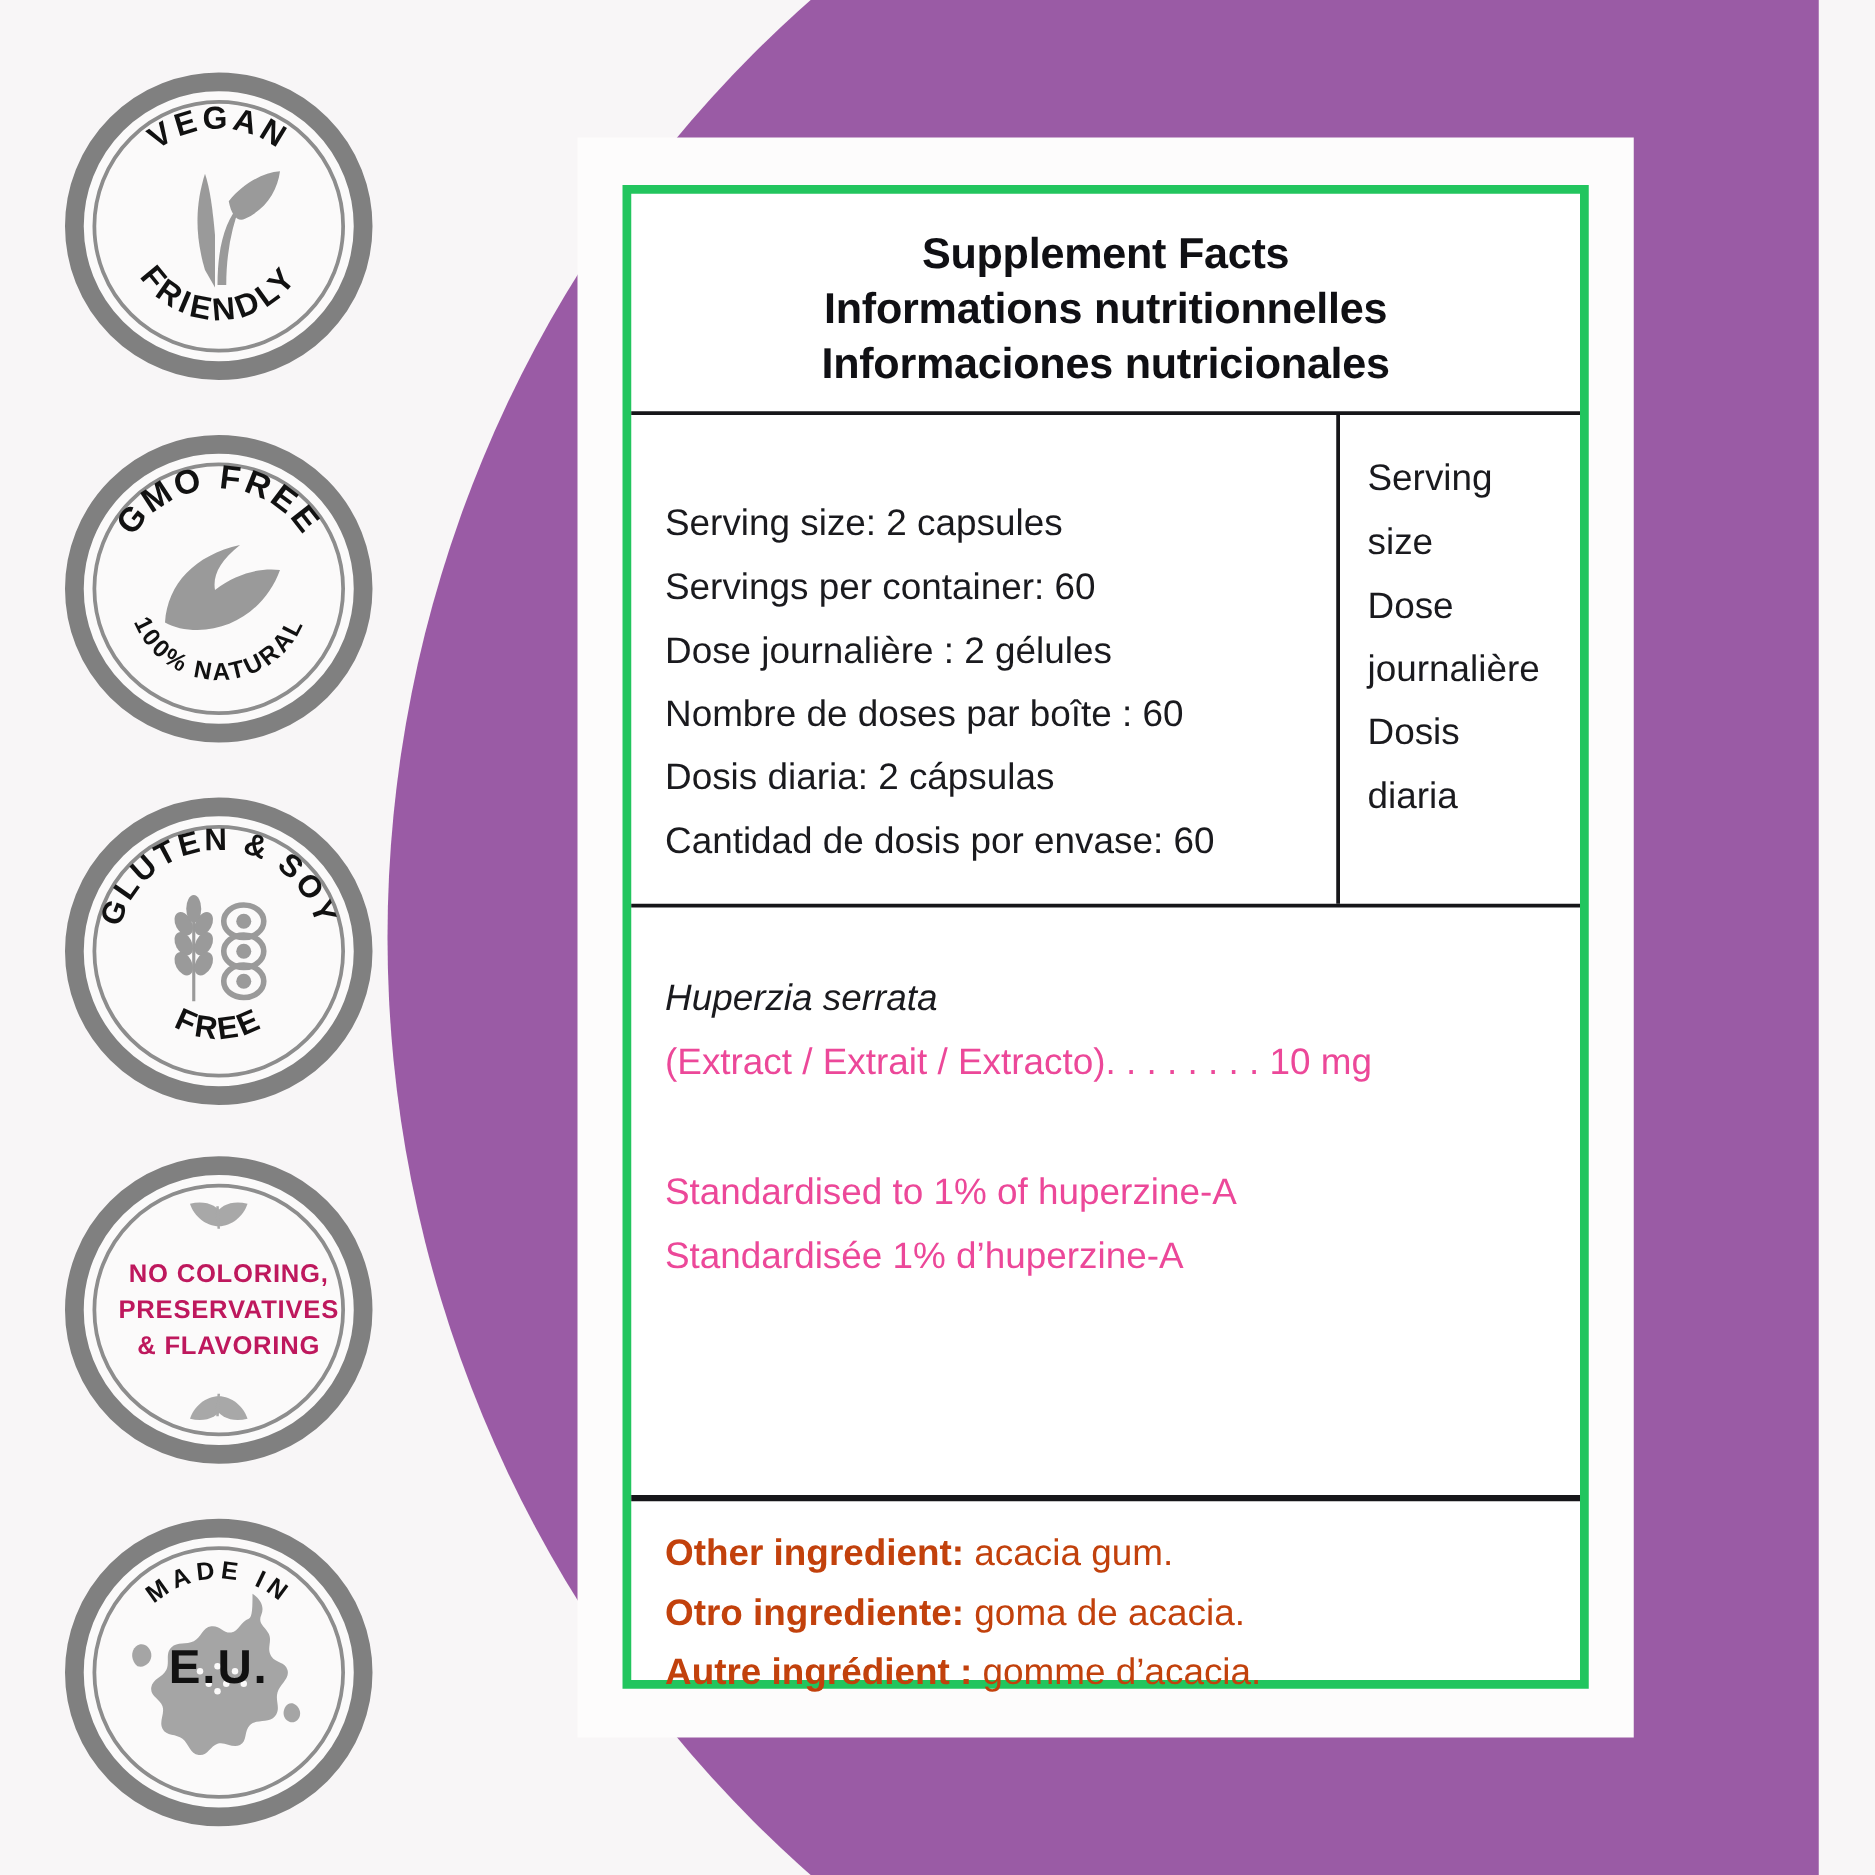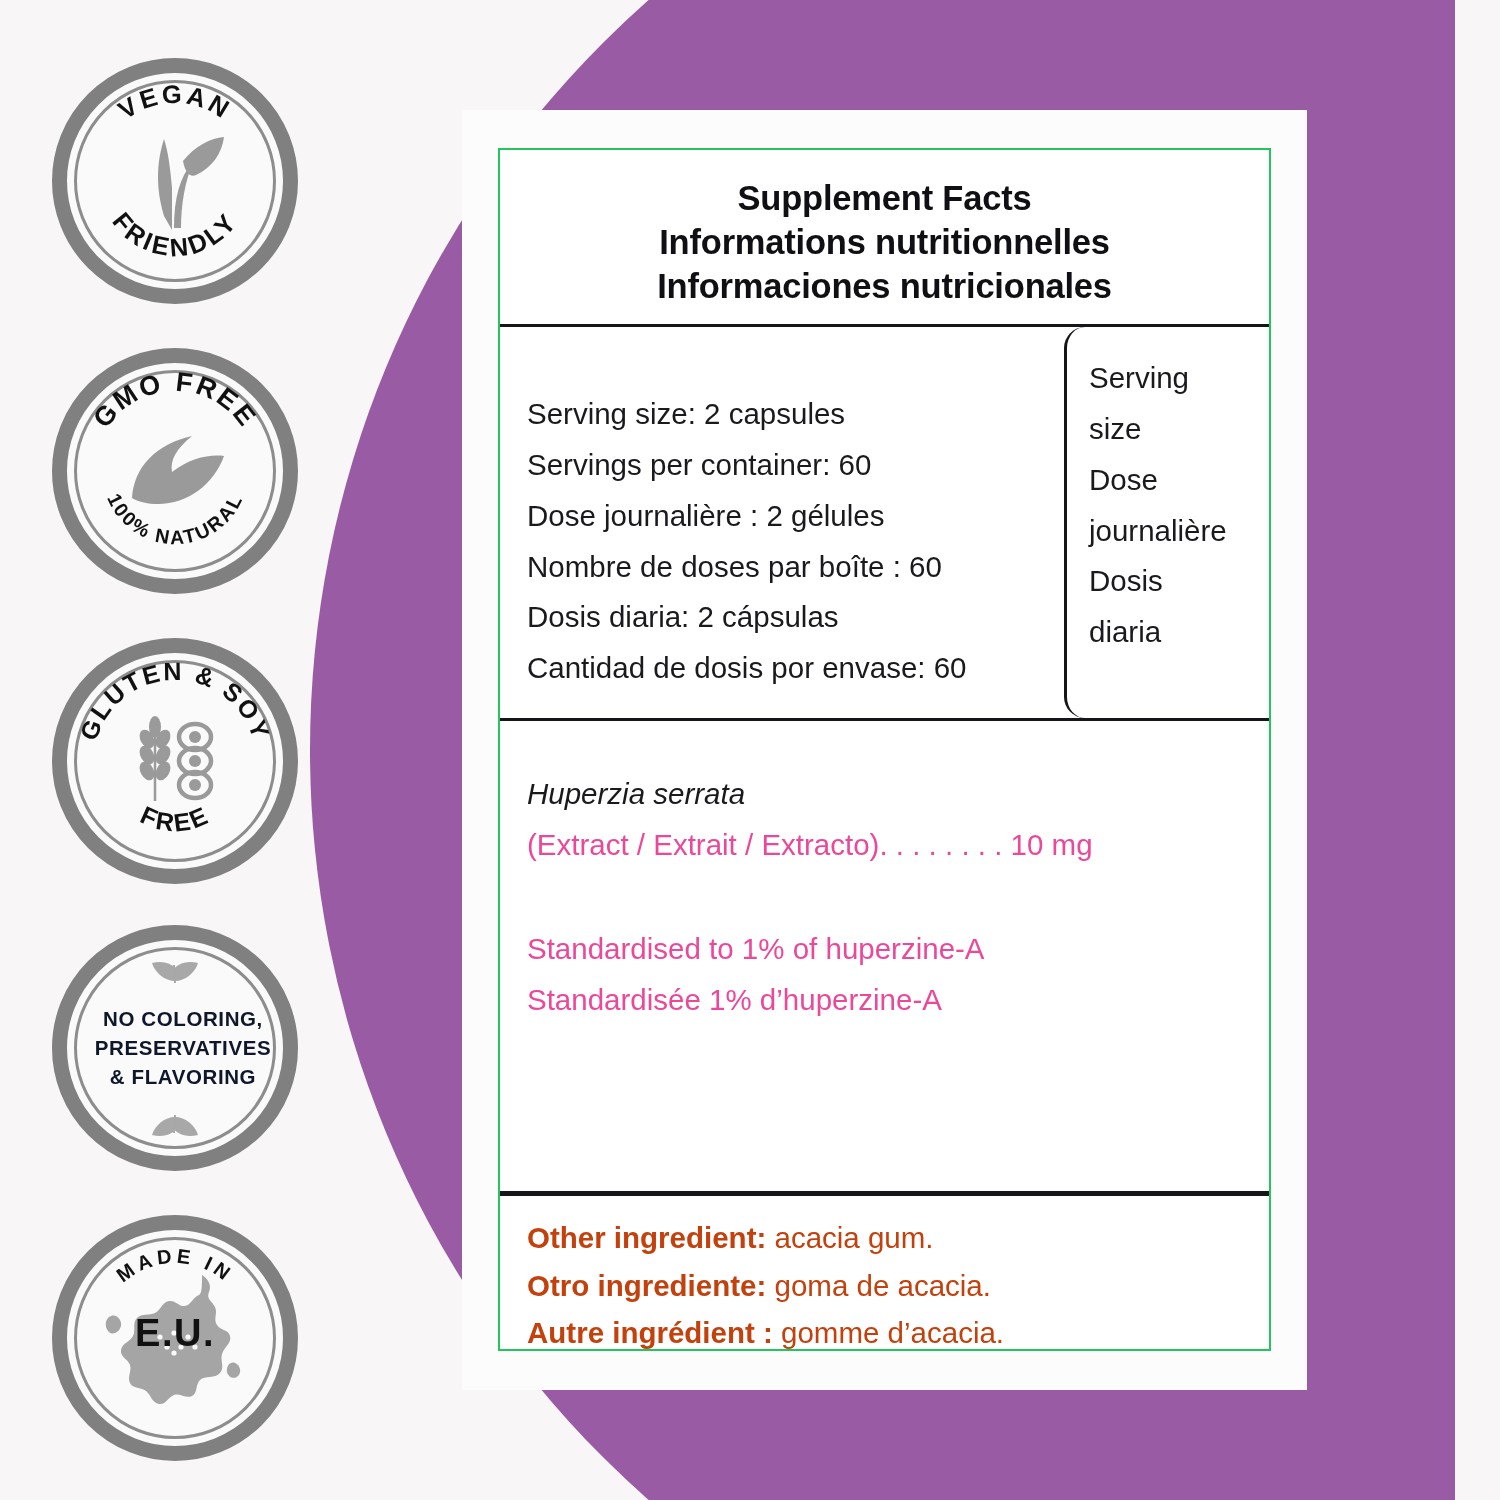--- a/index.html
+++ b/index.html
@@ -67,21 +67,21 @@
   }
 
   
   .badge-lines {
     position: absolute;
     left: 16px; right: 0;
     top: 50%;
     transform: translateY(-50%);
     text-align: center;
     font-weight: bold;
-    color: #0f172a;
+    color: #be185d;
     font-size: 20.5px;
     line-height: 1.42;
     letter-spacing: 0.6px;
   }
 
   
   #label-card {
     position: absolute;
     left: 462px;
     top: 110px;
@@ -89,21 +89,21 @@
     height: 1280px;
     background: #fdfcfc;
     z-index: 2;
   }
   #facts-table {
     position: absolute;
     left: 498px;
     top: 148px;
     width: 773px;
     height: 1203px;
-    border: 2px solid #22c55e;
+    border: 7px solid #22c55e;
     background: #ffffff;
     box-sizing: border-box;
     z-index: 3;
   }
 
   .panel-title {
     padding: 26px 14px 16px 14px;
     text-align: center;
     font-weight: bold;
     font-size: 34.5px;
@@ -127,21 +127,20 @@
     flex: 0 0 564px;
     padding: 26px 0 24px 27px;
     box-sizing: border-box;
     margin-top: 36px;
   }
   .serving-right {
     flex: 1;
     padding: 26px 0 24px 22px;
     border-left: 3px solid #16161a;
     box-sizing: border-box;
-    border-radius: 21px;
   }
   .serving-line {
     font-size: 29.5px;
     line-height: 1.72;
     color: #1a1a1e;
     white-space: nowrap;
   }
 
   
   .ingredient-block {

